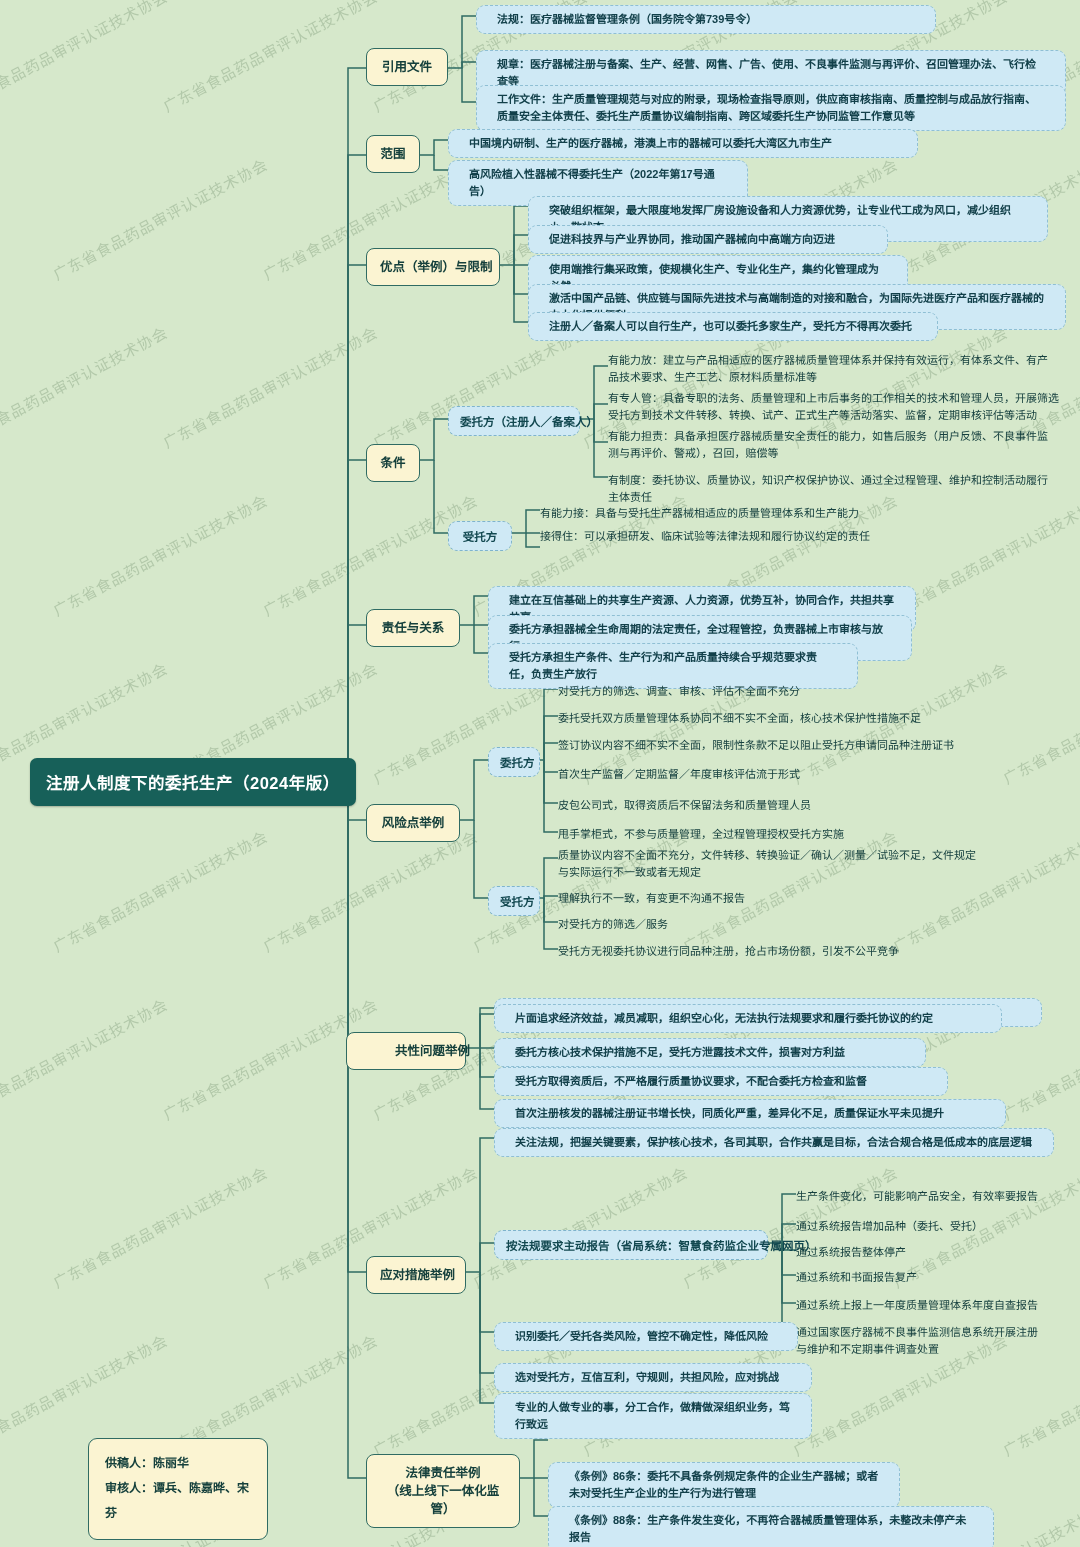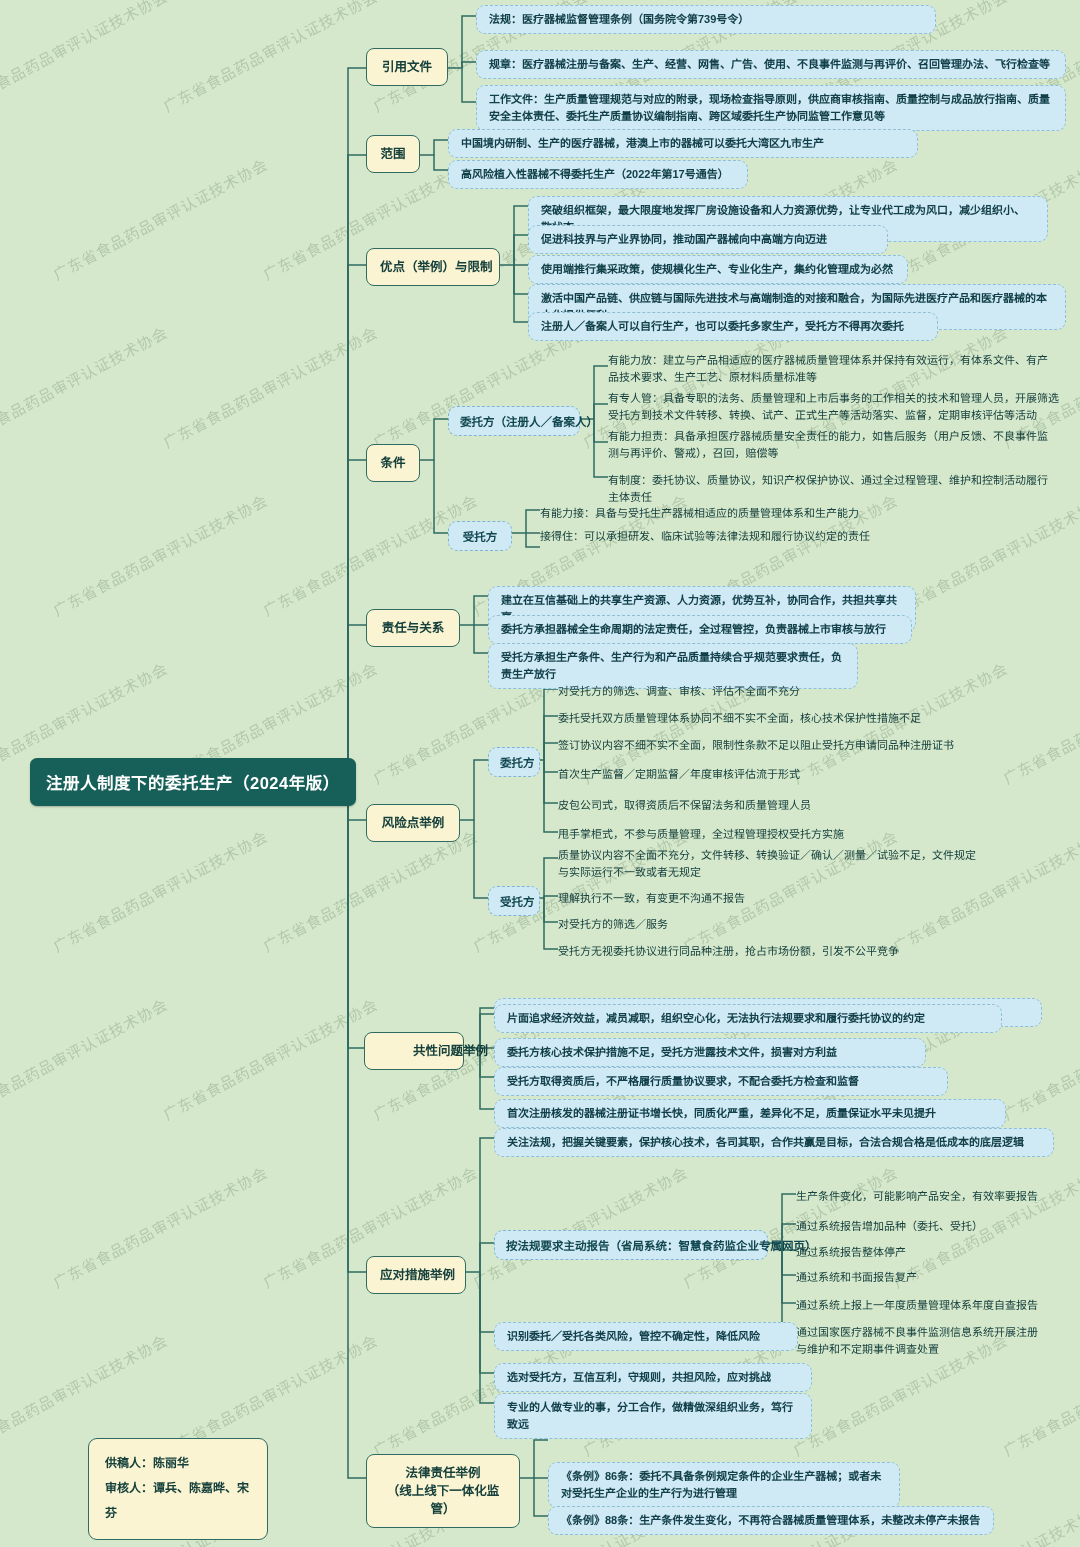--- a/index.html
+++ b/index.html
@@ -71,21 +71,21 @@
     text-align:center;
     white-space:nowrap;
   }
   .leaf{
     background:#cfe9f5;
     border:1.1px dashed #8fbfd4;
     border-radius:9px;
     color:#12404a;
     font-weight:bold;
     font-size:11px;
-    padding:5px 12px;
+    padding:5px 20px;
     line-height:1.55;
   }
   .leaf.plain{
     background:transparent;
     border:none;
     color:#16403f;
     font-weight:normal;
     font-size:11px;
     padding:2px 0;
   }
@@ -285,21 +285,21 @@
   <div class="node leaf plain" style="left:558px;top:764px;width:420px;">首次生产监督／定期监督／年度审核评估流于形式</div>
   <div class="node leaf plain" style="left:558px;top:795px;width:420px;">皮包公司式，取得资质后不保留法务和质量管理人员</div>
   <div class="node leaf plain" style="left:558px;top:824px;width:430px;">甩手掌柜式，不参与质量管理，全过程管理授权受托方实施</div>
 
   <div class="node sub" style="left:488px;top:886px;width:52px;">受托方</div>
   <div class="node leaf plain" style="left:558px;top:845px;width:420px;">质量协议内容不全面不充分，文件转移、转换验证／确认／测量／试验不足，文件规定与实际运行不一致或者无规定</div>
   <div class="node leaf plain" style="left:558px;top:888px;width:360px;">理解执行不一致，有变更不沟通不报告</div>
   <div class="node leaf plain" style="left:558px;top:914px;width:300px;">对受托方的筛选／服务</div>
   <div class="node leaf plain" style="left:558px;top:941px;width:440px;">受托方无视委托协议进行同品种注册，抢占市场份额，引发不公平竞争</div>
 
-  <div class="node branch" style="left:364px;top:1032px;width:100px;padding-left:48px;">共性问题举例</div>
+  <div class="node branch" style="left:346px;top:1032px;width:120px;padding-left:48px;">共性问题举例</div>
   <div class="node leaf" style="left:494px;top:998px;width:548px;">从研发实验室样品／样机向工程化转换，风险管控不足，可以注册不能量产,可靠性不足</div>
   <div class="node leaf" style="left:494px;top:1004px;width:508px;">片面追求经济效益，减员减职，组织空心化，无法执行法规要求和履行委托协议的约定</div>
   <div class="node leaf" style="left:494px;top:1038px;width:432px;">委托方核心技术保护措施不足，受托方泄露技术文件，损害对方利益</div>
   <div class="node leaf" style="left:494px;top:1067px;width:454px;">受托方取得资质后，不严格履行质量协议要求，不配合委托方检查和监督</div>
   <div class="node leaf" style="left:494px;top:1099px;width:512px;">首次注册核发的器械注册证书增长快，同质化严重，差异化不足，质量保证水平未见提升</div>
 
   <div class="node branch" style="left:366px;top:1256px;width:100px;">应对措施举例</div>
   <div class="node leaf" style="left:494px;top:1128px;width:560px;">关注法规，把握关键要素，保护核心技术，各司其职，合作共赢是目标，合法合规合格是低成本的底层逻辑</div>
 
   <div class="node sub" style="left:494px;top:1230px;width:274px;">按法规要求主动报告（省局系统：智慧食药监企业专属网页）</div>

